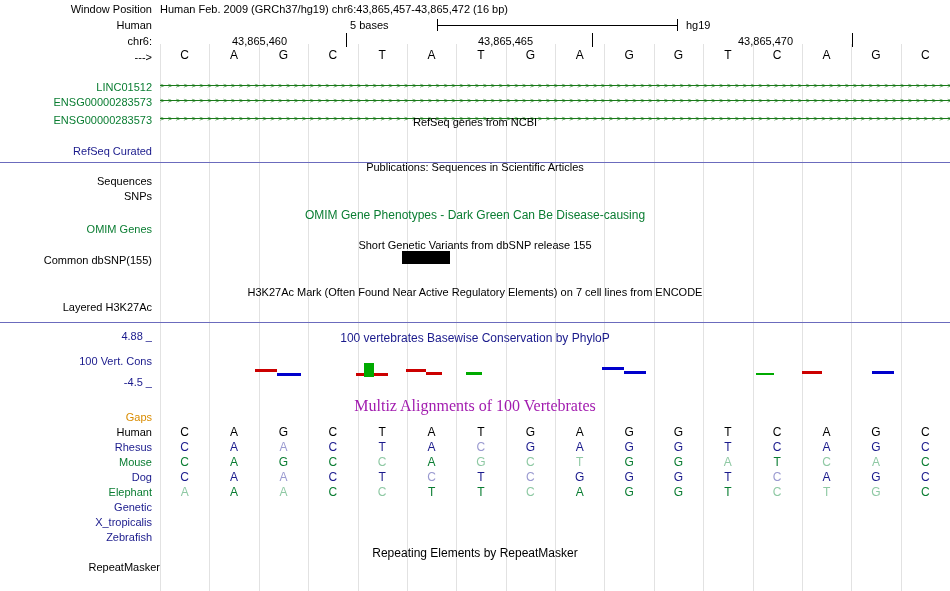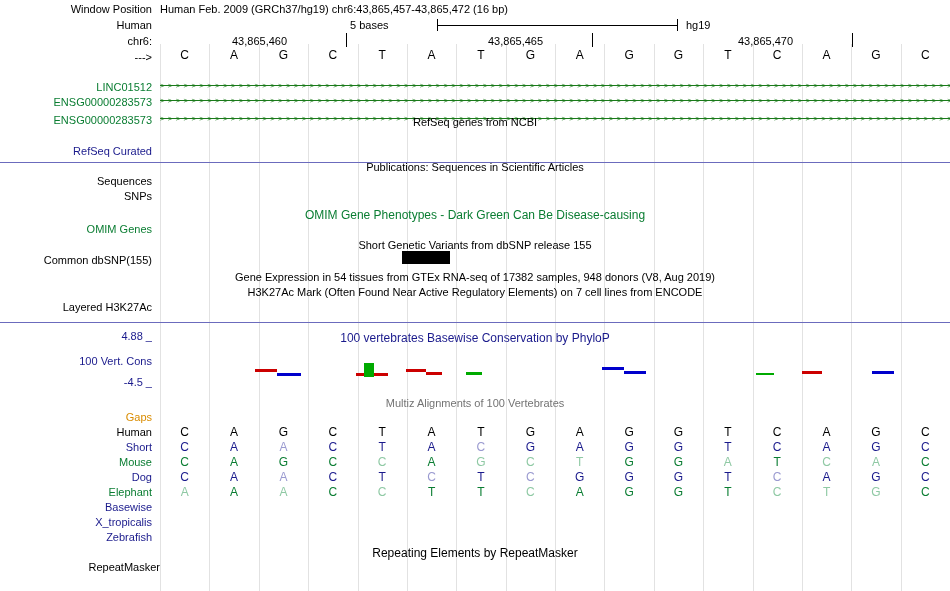--- a/index.html
+++ b/index.html
@@ -69,21 +69,21 @@
   <div class="ctr" style="left:160px;top:3px;width:640px;">Human Feb. 2009 (GRCh37/hg19)   chr6:43,865,457-43,865,472 (16 bp)</div>
 
   <div class="ctr" style="left:350px;top:19px;width:80px;">5 bases</div>
   <div class="hdrline" style="left:437px;top:25px;width:240px;"></div>
   <div class="tick" style="left:437px;top:19px;height:12px;"></div>
   <div class="tick" style="left:677px;top:19px;height:12px;"></div>
   <div class="lbl" style="left:686px;top:19px;width:60px;text-align:left;">hg19</div>
 
   <div class="ctr" style="left:232px;top:35px;width:110px;">43,865,460</div>
   <div class="tick" style="left:346px;top:33px;height:14px;"></div>
-  <div class="ctr" style="left:488px;top:35px;width:110px;">43,865,465</div>
+  <div class="ctr" style="left:478px;top:35px;width:110px;">43,865,465</div>
   <div class="tick" style="left:592px;top:33px;height:14px;"></div>
   <div class="ctr" style="left:738px;top:35px;width:110px;">43,865,470</div>
   <div class="tick" style="left:852px;top:33px;height:14px;"></div>
 
   <div id="ruler" style="position:absolute;left:0;top:48px;width:950px;height:16px;">
       <div class="base" style="left: 184.688px;">C</div>
       <div class="base" style="left: 234.062px;">A</div>
       <div class="base" style="left: 283.438px;">G</div>
       <div class="base" style="left: 332.812px;">C</div>
       <div class="base" style="left: 382.188px;">T</div>
@@ -127,21 +127,20 @@
   <div class="lbl" style="left:0;top:175px;width:152px;">Sequences</div>
   <div class="lbl" style="left:0;top:190px;width:152px;">SNPs</div>
 
   <div class="lbl green" style="left:0;top:223px;width:152px;">OMIM Genes</div>
   <div class="center-txt" style="top:208px;color:#0a7d32;font-size:12px;">OMIM Gene Phenotypes - Dark Green Can Be Disease-causing</div>
 
   <div class="center-txt" style="top:239px;">Short Genetic Variants from dbSNP release 155</div>
   <div class="lbl" style="left:0;top:254px;width:152px;text-align:right;">Common dbSNP(155)</div>
   <div class="blackbar" style="left:402px;top:251px;width:48px;height:13px;"></div>
 
-  <div class="center-txt" style="top:271px;">Gene Expression in 54 tissues from GTEx RNA-seq of 17382 samples, 948 donors (V8, Aug 2019)</div>
   <div class="center-txt" style="top:286px;">H3K27Ac Mark (Often Found Near Active Regulatory Elements) on 7 cell lines from ENCODE</div>
   <div class="lbl" style="left:0;top:301px;width:152px;">Layered H3K27Ac</div>
 
   <div class="sep" style="top:322px;"></div>
 
   <div class="center-txt" style="top:331px;color:#1a1a8c;font-size:12px;">100 vertebrates Basewise Conservation by PhyloP</div>
   <div class="lbl blue" style="left:0;top:330px;width:152px;">4.88 _</div>
   <div class="lbl blue" style="left:0;top:376px;width:152px;">-4.5 _</div>
   <div class="lbl blue" style="left:0;top:355px;width:152px;">100 Vert. Cons</div>
 
@@ -154,21 +153,21 @@
       <div class="wig" style="left: 246px; top: 14px; width: 20px; height: 3px; background: rgb(204, 0, 0);"></div>
       <div class="wig" style="left: 266px; top: 17px; width: 16px; height: 3px; background: rgb(204, 0, 0);"></div>
       <div class="wig" style="left: 306px; top: 17px; width: 16px; height: 3px; background: rgb(0, 170, 0);"></div>
       <div class="wig" style="left: 442px; top: 12px; width: 22px; height: 3px; background: rgb(0, 0, 204);"></div>
       <div class="wig" style="left: 464px; top: 16px; width: 22px; height: 3px; background: rgb(0, 0, 204);"></div>
       <div class="wig" style="left: 596px; top: 18px; width: 18px; height: 2px; background: rgb(0, 170, 0);"></div>
       <div class="wig" style="left: 642px; top: 16px; width: 20px; height: 3px; background: rgb(204, 0, 0);"></div>
       <div class="wig" style="left: 712px; top: 16px; width: 22px; height: 3px; background: rgb(0, 0, 204);"></div>
     </div>
 
-  <div class="center-txt" style="top:397px;color:#737373;font-size:11px;">Multiz Alignments of 100 Vertebrates</div>
+  <div class="center-txt" style="top:397px;color:#a21caf;font-size:16px;font-family:Liberation Serif, serif;">Multiz Alignments of 100 Vertebrates</div>
   <div class="lbl orange" style="left:0;top:411px;width:152px;">Gaps</div>
 
   <div id="aln" style="position:absolute;left:0;top:425px;width:950px;height:120px;">
       <div class="alnrow" style="top: 0px;">
         <div class="lbl" style="left: 0px; top: 1px; width: 152px; color: rgb(0, 0, 0);">Human</div>
         <div class="alnbase" style="left: 184.688px; top: 0px; color: rgb(0, 0, 0);">C</div>
         <div class="alnbase" style="left: 234.062px; top: 0px; color: rgb(0, 0, 0);">A</div>
         <div class="alnbase" style="left: 283.438px; top: 0px; color: rgb(0, 0, 0);">G</div>
         <div class="alnbase" style="left: 332.812px; top: 0px; color: rgb(0, 0, 0);">C</div>
         <div class="alnbase" style="left: 382.188px; top: 0px; color: rgb(0, 0, 0);">T</div>
@@ -178,21 +177,21 @@
         <div class="alnbase" style="left: 579.688px; top: 0px; color: rgb(0, 0, 0);">A</div>
         <div class="alnbase" style="left: 629.062px; top: 0px; color: rgb(0, 0, 0);">G</div>
         <div class="alnbase" style="left: 678.438px; top: 0px; color: rgb(0, 0, 0);">G</div>
         <div class="alnbase" style="left: 727.812px; top: 0px; color: rgb(0, 0, 0);">T</div>
         <div class="alnbase" style="left: 777.188px; top: 0px; color: rgb(0, 0, 0);">C</div>
         <div class="alnbase" style="left: 826.562px; top: 0px; color: rgb(0, 0, 0);">A</div>
         <div class="alnbase" style="left: 875.938px; top: 0px; color: rgb(0, 0, 0);">G</div>
         <div class="alnbase" style="left: 925.312px; top: 0px; color: rgb(0, 0, 0);">C</div>
       </div>
       <div class="alnrow" style="top: 15px;">
-        <div class="lbl" style="left: 0px; top: 1px; width: 152px; color: rgb(26, 26, 140);">Short</div>
+        <div class="lbl" style="left: 0px; top: 1px; width: 152px; color: rgb(26, 26, 140);">Rhesus</div>
         <div class="alnbase" style="left: 184.688px; top: 0px; color: rgb(26, 26, 140);">C</div>
         <div class="alnbase" style="left: 234.062px; top: 0px; color: rgb(26, 26, 140);">A</div>
         <div class="alnbase" style="left: 283.438px; top: 0px; color: rgb(154, 154, 208);">A</div>
         <div class="alnbase" style="left: 332.812px; top: 0px; color: rgb(26, 26, 140);">C</div>
         <div class="alnbase" style="left: 382.188px; top: 0px; color: rgb(26, 26, 140);">T</div>
         <div class="alnbase" style="left: 431.562px; top: 0px; color: rgb(26, 26, 140);">A</div>
         <div class="alnbase" style="left: 480.938px; top: 0px; color: rgb(154, 154, 208);">C</div>
         <div class="alnbase" style="left: 530.312px; top: 0px; color: rgb(26, 26, 140);">G</div>
         <div class="alnbase" style="left: 579.688px; top: 0px; color: rgb(26, 26, 140);">A</div>
         <div class="alnbase" style="left: 629.062px; top: 0px; color: rgb(26, 26, 140);">G</div>
@@ -254,21 +253,21 @@
         <div class="alnbase" style="left: 579.688px; top: 0px; color: rgb(10, 125, 50);">A</div>
         <div class="alnbase" style="left: 629.062px; top: 0px; color: rgb(10, 125, 50);">G</div>
         <div class="alnbase" style="left: 678.438px; top: 0px; color: rgb(10, 125, 50);">G</div>
         <div class="alnbase" style="left: 727.812px; top: 0px; color: rgb(10, 125, 50);">T</div>
         <div class="alnbase" style="left: 777.188px; top: 0px; color: rgb(143, 201, 164);">C</div>
         <div class="alnbase" style="left: 826.562px; top: 0px; color: rgb(143, 201, 164);">T</div>
         <div class="alnbase" style="left: 875.938px; top: 0px; color: rgb(143, 201, 164);">G</div>
         <div class="alnbase" style="left: 925.312px; top: 0px; color: rgb(10, 125, 50);">C</div>
       </div>
       <div class="alnrow" style="top: 75px;">
-        <div class="lbl" style="left: 0px; top: 1px; width: 152px; color: rgb(26, 26, 140);">Basewise</div>
+        <div class="lbl" style="left: 0px; top: 1px; width: 152px; color: rgb(26, 26, 140);">Genetic</div>
       </div>
       <div class="alnrow" style="top: 90px;">
         <div class="lbl" style="left: 0px; top: 1px; width: 152px; color: rgb(26, 26, 140);">X_tropicalis</div>
       </div>
       <div class="alnrow" style="top: 105px;">
         <div class="lbl" style="left: 0px; top: 1px; width: 152px; color: rgb(26, 26, 140);">Zebrafish</div>
       </div>
     </div>
 
   <div class="center-txt" style="top:546px;font-size:12px;">Repeating Elements by RepeatMasker</div>

